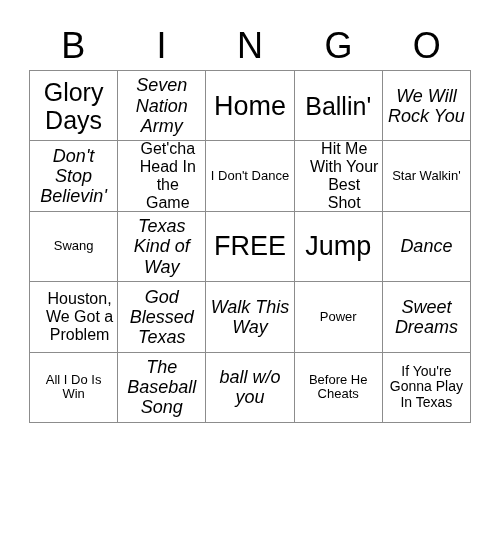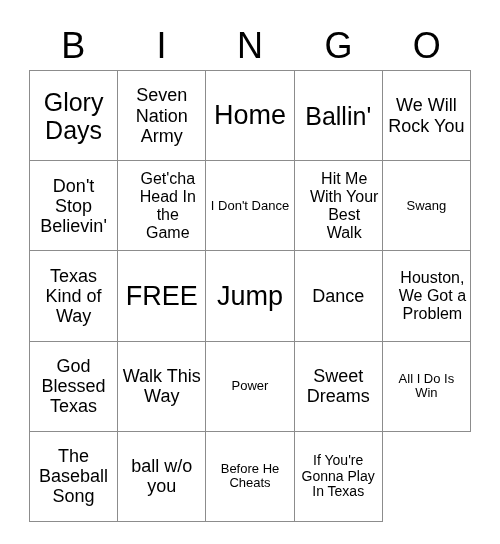--- a/index.html
+++ b/index.html
@@ -41,21 +41,21 @@
     letter-spacing: 0px;
     user-select: none;
   }
 
   
   .grid {
     position: absolute;
     left: 29px;
     top: 70px;
     width: 442px;
-    height: 452px;
+    height: 353px;
     box-sizing: border-box;
     border-top: 1px solid #8c8c8c;
     border-left: 1px solid #8c8c8c;
     display: grid;
     grid-template-columns: repeat(5, 1fr);
     grid-template-rows: repeat(5, 1fr);
     background: #ffffff;
   }
 
   .cell {
@@ -76,21 +76,21 @@
     width: 100%;
     line-height: 1.12;
     color: #000000;
     word-wrap: break-word;
   }
 
   
   .t-xl   { font-size: 27px; }
   .t-lg   { font-size: 25px; }
   .t-md   { font-size: 13px; }
-  .t-sm   { font-size: 18px; }
+  .t-sm   { font-size: 18px; font-style: italic; }
   .t-xs   { font-size: 16px; margin-left: 12px; }
   .t-xxs  { font-size: 14px; text-align: center; }
 </style>
 </head>
 <body>
 
 <div class="card">
 
   <div class="header">
     <div class="header-letter">B</div>
@@ -119,21 +119,24 @@
       <div class="cell">
         <span class="cell-text t-sm">Don't Stop Believin'</span>
       </div>
       <div class="cell">
         <span class="cell-text t-xs">Get'cha Head In the Game</span>
       </div>
       <div class="cell">
         <span class="cell-text t-md">I Don't Dance</span>
       </div>
       <div class="cell">
-        <span class="cell-text t-xs">Hit Me With Your Best Walk</span>
+        <span class="cell-text t-xs">Hit Me With Your Best Shot</span>
+      </div>
+      <div class="cell">
+        <span class="cell-text t-md">Star Walkin'</span>
       </div>
       <div class="cell">
         <span class="cell-text t-md">Swang</span>
       </div>
       <div class="cell">
         <span class="cell-text t-sm">Texas Kind of Way</span>
       </div>
       <div class="cell">
         <span class="cell-text t-xl">FREE</span>
       </div>

